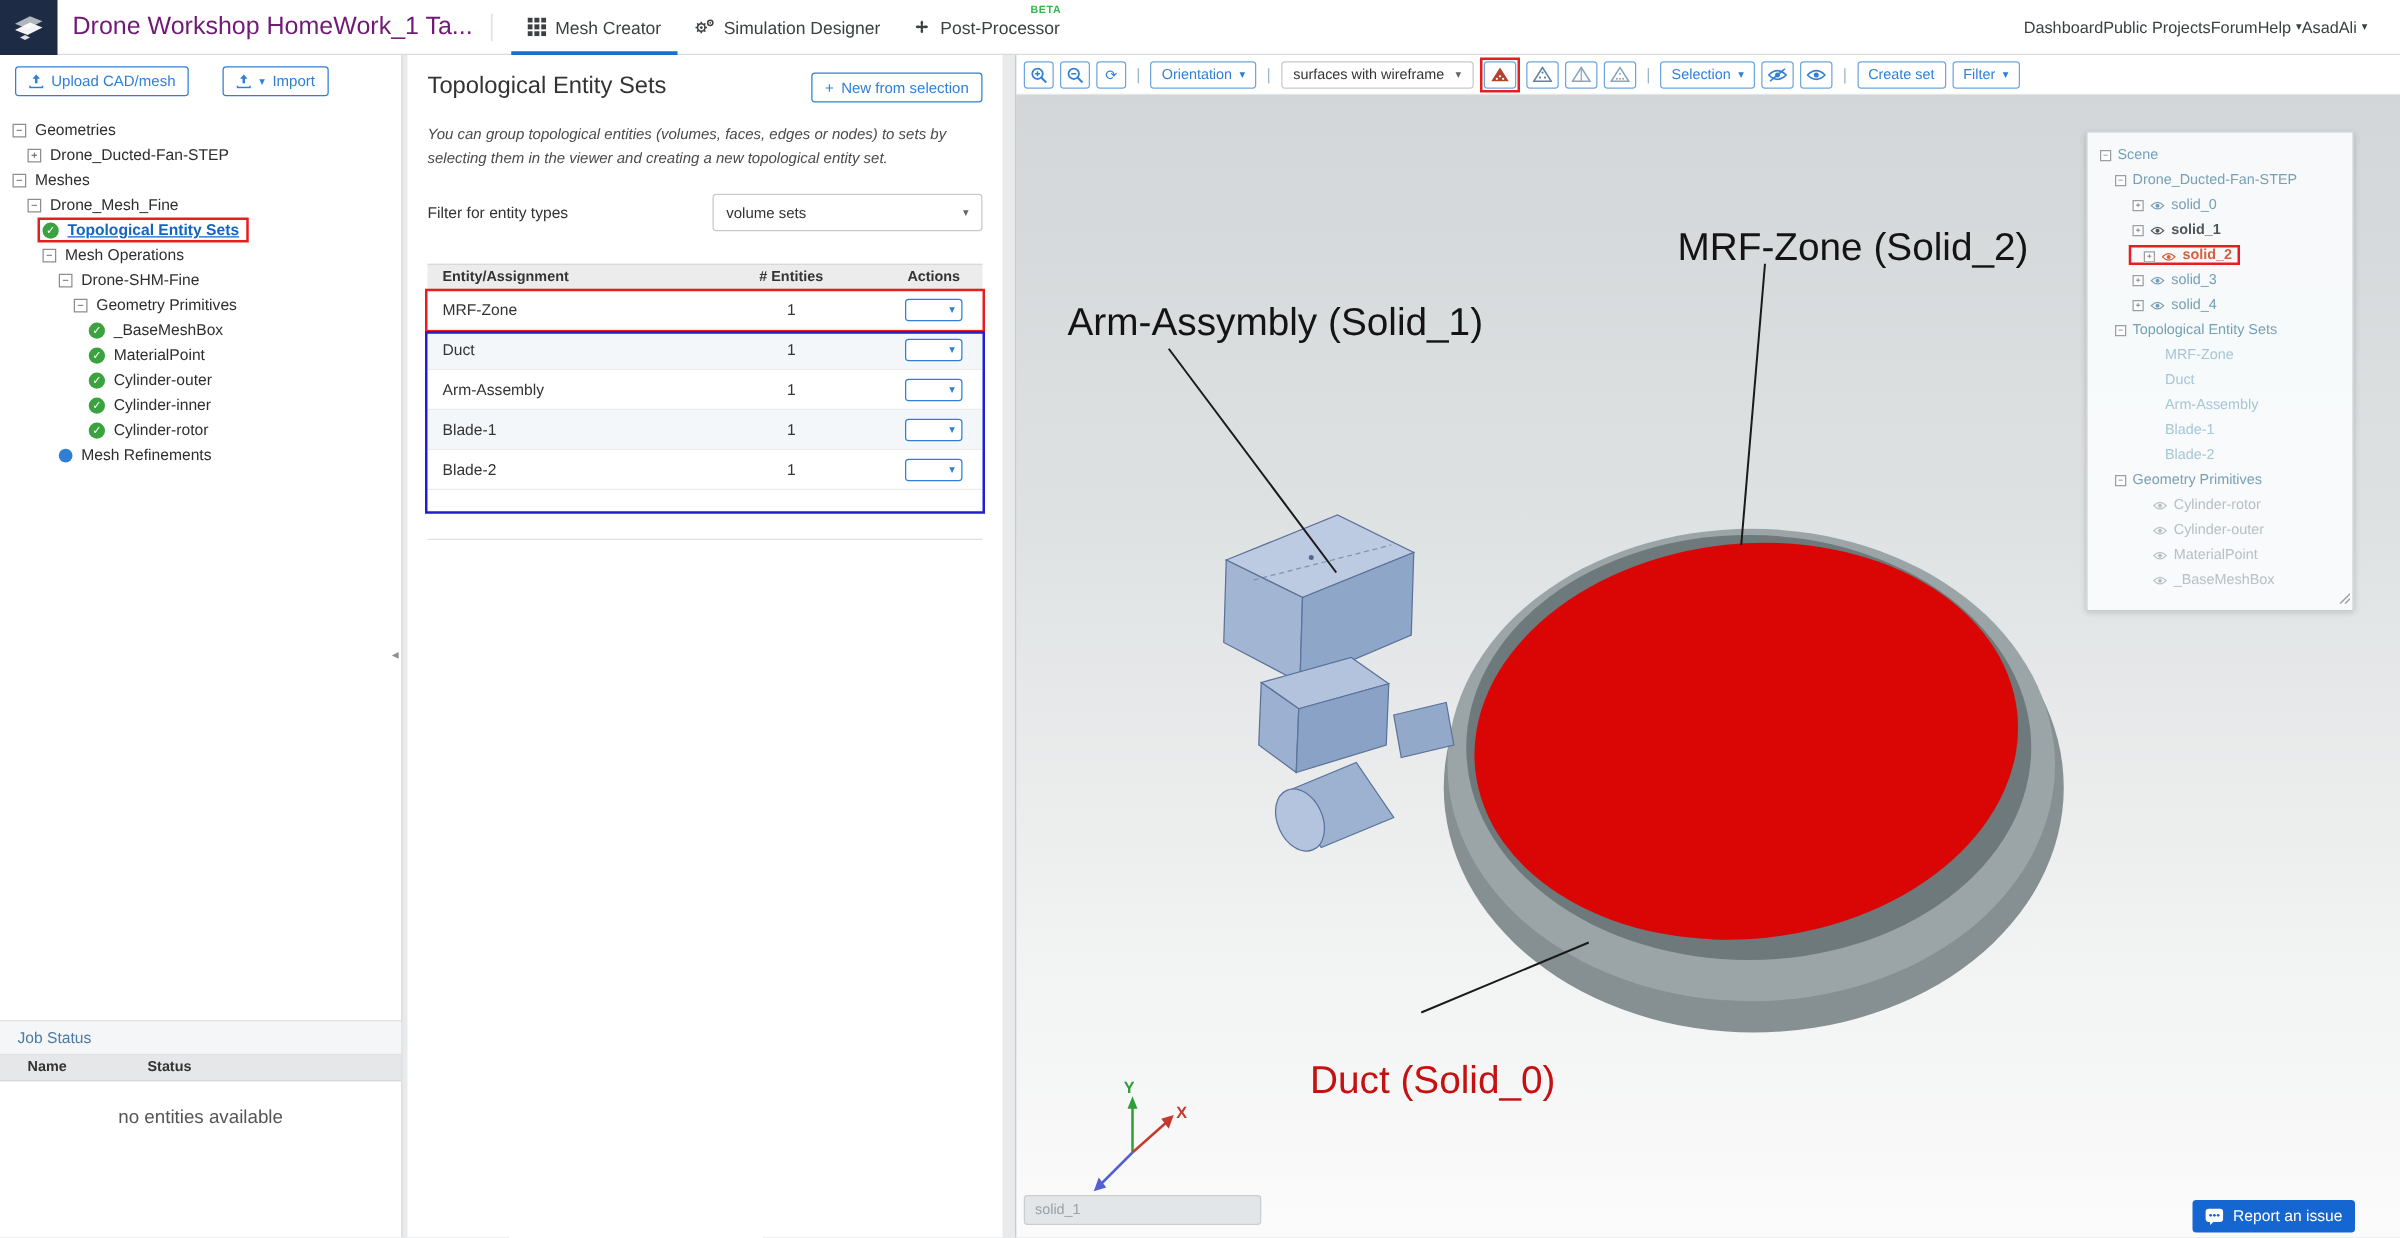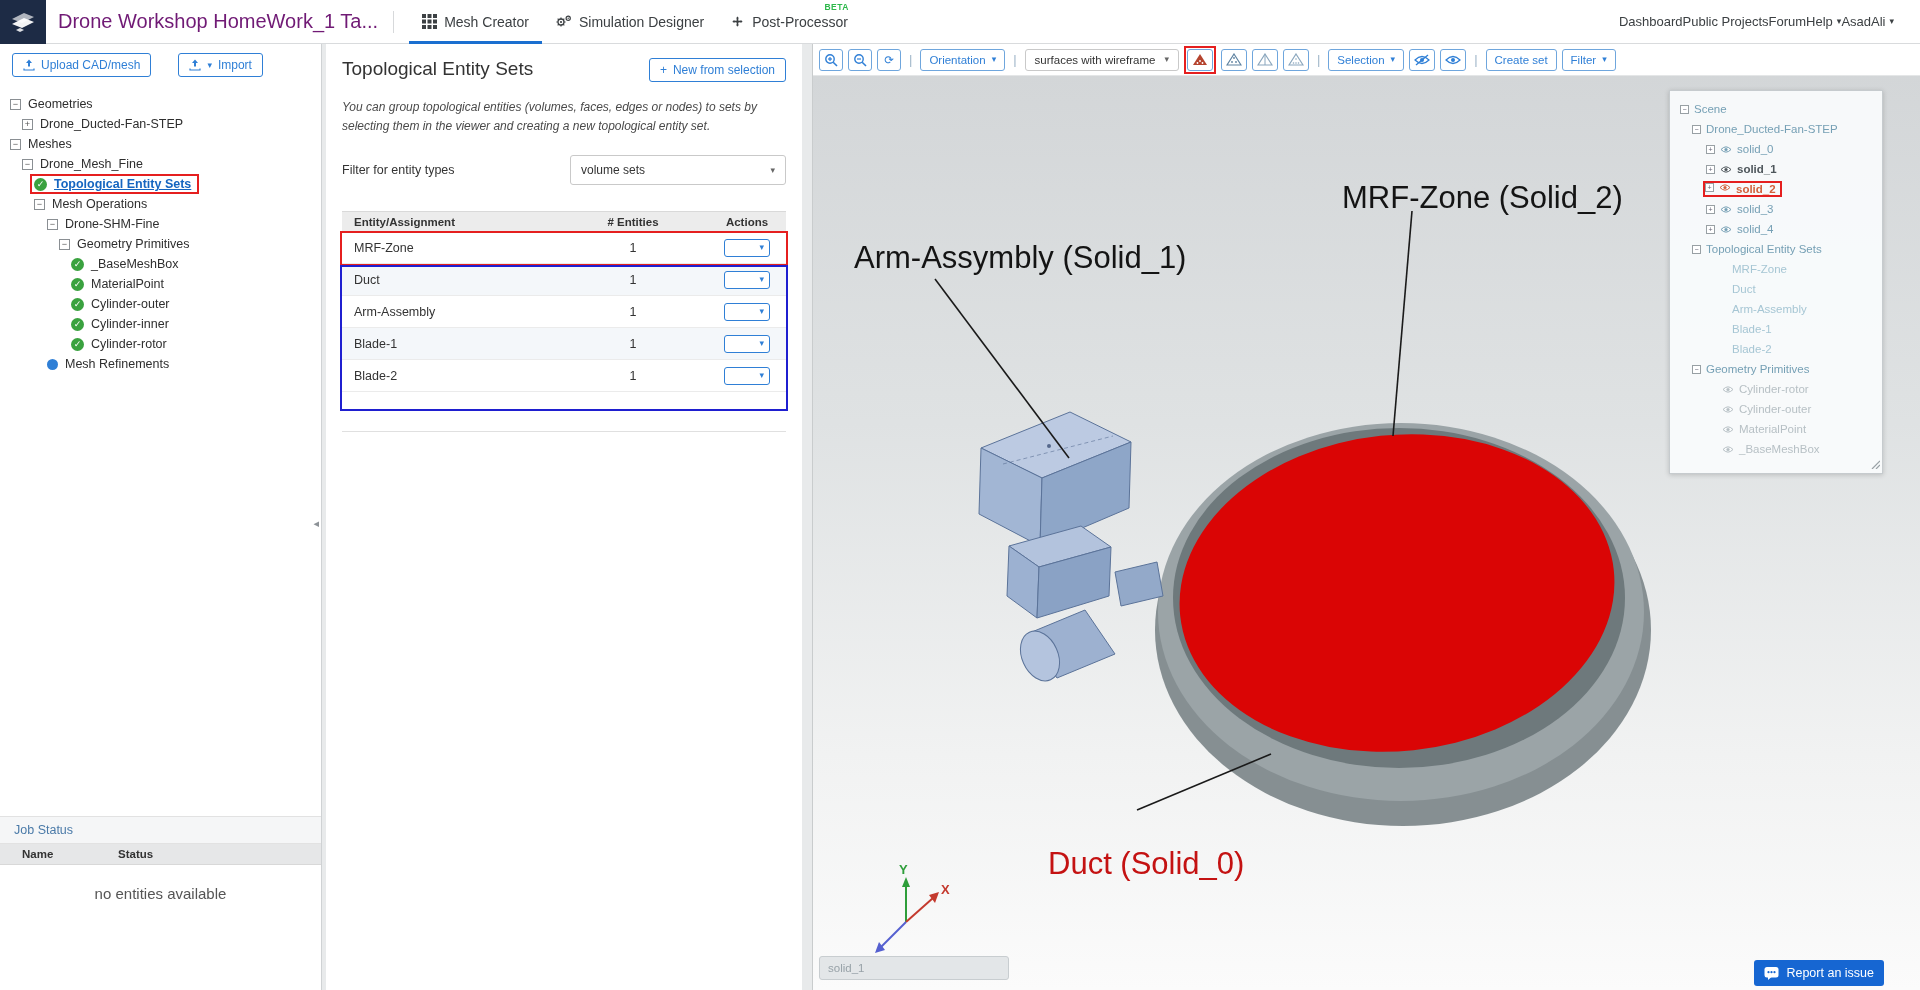--- a/index.html
+++ b/index.html
@@ -62,27 +62,27 @@
   #viewer{position:absolute;top:44px;left:812px;right:0;bottom:0;background:linear-gradient(180deg,#d2d5d7 0%,#dfe2e3 40%,#f1f2f2 75%,#fbfbfb 100%);border-left:1px solid #c9cccd;z-index:10;overflow:hidden}
   #vtoolbar{position:absolute;top:0;left:0;right:0;height:32px;background:#fff;border-bottom:1px solid #e4e6e7;display:flex;align-items:center;gap:5px;padding-left:6px;z-index:6}
   .vbtn{height:22px;min-width:24px;border:1px solid #6fa6dd;border-radius:3px;background:#fff;color:#2f7fd6;display:inline-flex;align-items:center;justify-content:center;font-size:11.5px;gap:6px;padding:0 8px;cursor:pointer;white-space:nowrap}
   .vbtn.icon{padding:0 4px}
   .vselect{height:22px;border:1px solid #c9c9c9;border-radius:3px;background:#fff;color:#333;font-size:11.5px;display:inline-flex;align-items:center;gap:9px;padding:0 9px;cursor:pointer;white-space:nowrap}
   .vsep{color:#9fb6c9;font-size:13px;margin:0 3px}
   .ann-red-wrap{border:2px solid #e51f1f;padding:1px;display:inline-flex}
   #scene-svg{position:absolute;top:0;left:0;z-index:1}
   .vann{position:absolute;font-family:Liberation Sans, sans-serif;font-size:31px;color:#141414;z-index:4;white-space:nowrap;pointer-events:none}
   .vann.red{color:#c41212}
-  #scenetree{position:absolute;left:856px;top:46px;width:214px;height:384px;background:rgba(249,251,252,.95);border:1px solid #c6cbce;box-shadow:0 1px 5px rgba(0,0,0,.18);padding:8px 6px;font-size:11.5px;z-index:5}
+  #scenetree{position:absolute;left:856px;top:61px;width:214px;height:384px;background:rgba(249,251,252,.95);border:1px solid #c6cbce;box-shadow:0 1px 5px rgba(0,0,0,.18);padding:8px 6px;font-size:11.5px;z-index:5}
   .strow{display:flex;align-items:center;height:20px;cursor:pointer}
   .sp0{padding-left:4px}.sp1{padding-left:16px}.sp2{padding-left:30px}.sp2b{padding-left:46px}.sp3{padding-left:56px}
   .sexp{width:9px;height:9px;border:1px solid #98a0a4;background:#fff;font-size:7px;line-height:7px;text-align:center;color:#667;margin-right:5px;flex:none}
   .steye{margin-right:5px;display:inline-flex;flex:none}
   .st-blue{color:#76a0b5}.st-dark{color:#4e565b;font-weight:bold}.st-red{color:#d2603c;font-weight:bold}.st-light{color:#a6c6d4}.st-gray{color:#b7c0c5}
-  .st-redbox{display:inline-flex;align-items:flex-start;border:2px solid #e51f1f;padding:0 4px 0 0;margin-left:-3px}
+  .st-redbox{display:inline-flex;align-items:flex-end;border:2px solid #e51f1f;padding:0 4px 0 10px;margin-left:-3px}
   .st-resize{position:absolute;right:2px;bottom:2px}
   #solid-input{position:absolute;left:6px;top:912px;width:190px;height:24px;background:#e3e6e8;border:1px solid #c8cdd0;border-radius:3px;color:#98a2a8;font-size:11.5px;padding-left:8px;z-index:4;font-family:"Liberation Sans",sans-serif}
   #report-btn{position:absolute;right:36px;bottom:4px;height:26px;background:#1666d2;border-radius:3px;color:#fff;font-size:12.5px;display:flex;align-items:center;gap:7px;padding:12px 10px;z-index:45;cursor:pointer;border:none}
 </style>
 </head>
 <body>
 
 <div id="topbar">
   <div class="logo">
     <svg width="26" height="24" viewBox="0 0 26 24">

